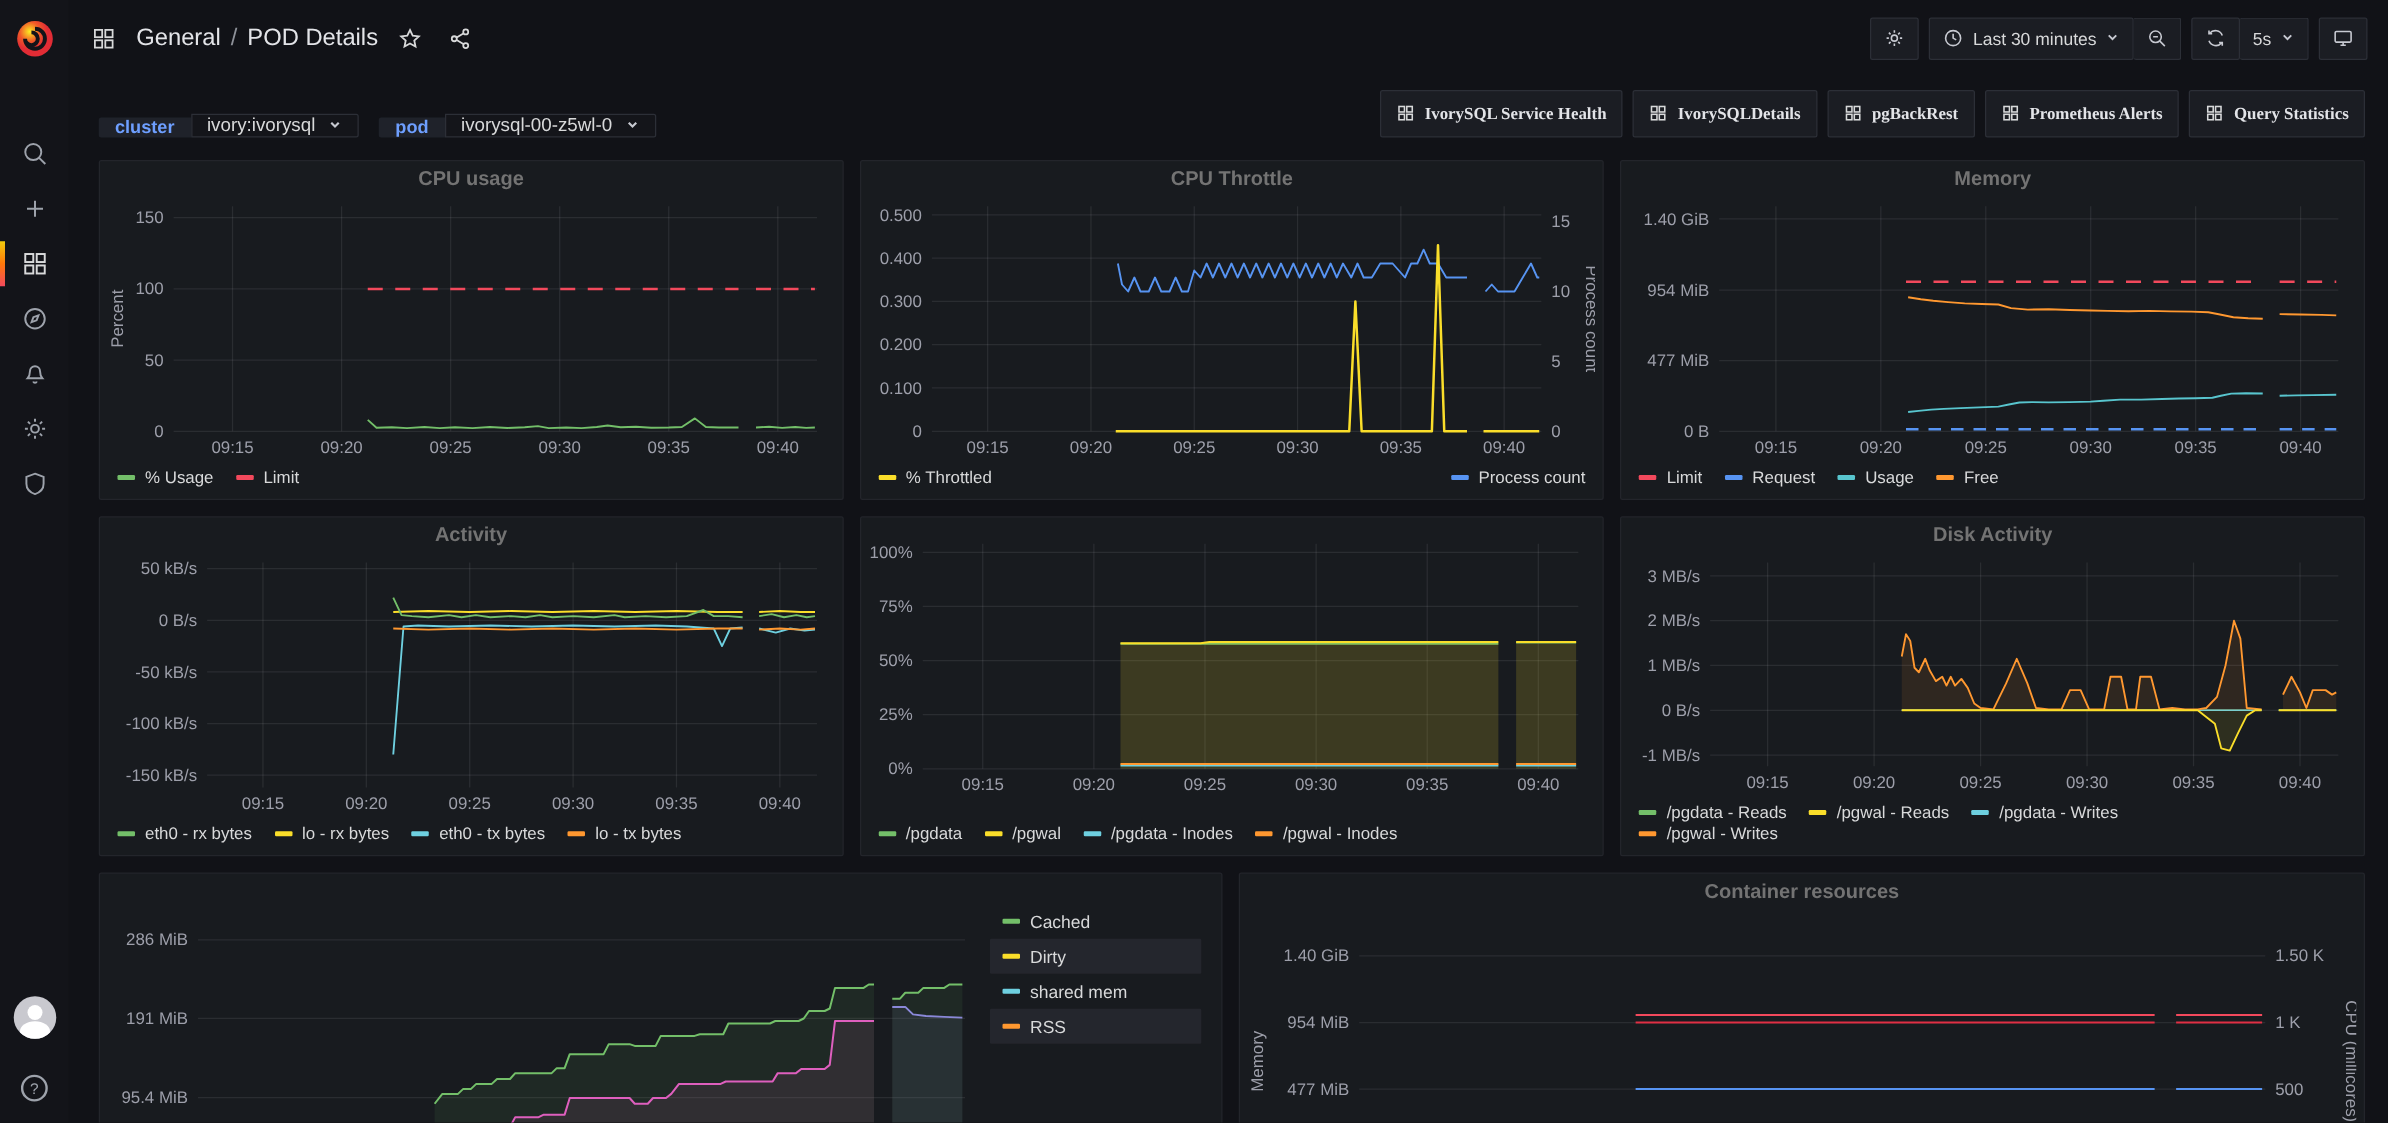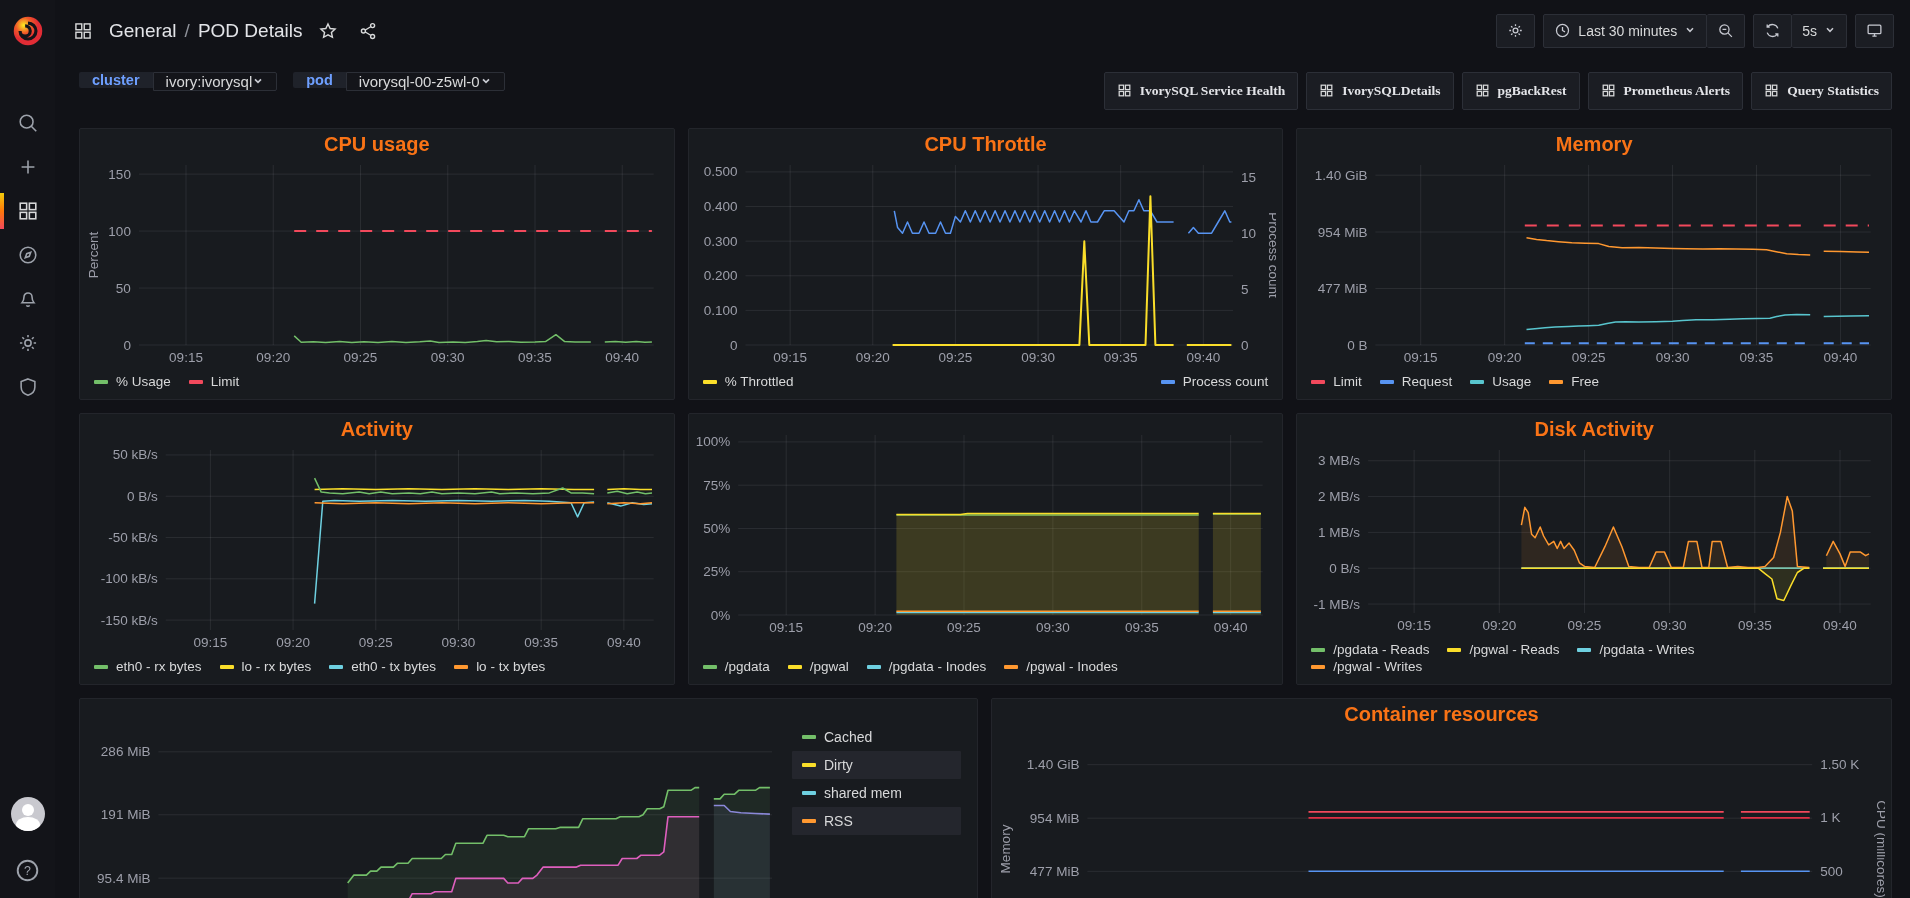--- a/index.html
+++ b/index.html
@@ -38,36 +38,36 @@
   .tool-btn { height:34px; background:#1b1d23; border:1px solid #2c2f37; border-radius:2px; color:#d8d9da;
     display:flex; align-items:center; gap:7px; padding:0 10px; font-size:14px; cursor:pointer; font-family:inherit; }
   .tool-btn svg { width:17px; height:17px; stroke:#c7c9d1; fill:none; stroke-width:1.8; }
   .btn-group { display:flex; }
   .btn-group .tool-btn:not(:first-child){ border-left:none; }
   .caret svg { width:12px; height:12px; }
 
   
   .submenu { height:59px; flex:0 0 59px; display:flex; align-items:center; justify-content:space-between; padding:0 18px 0 24px; }
   .variables { display:flex; align-items:center; gap:16px; }
-  .var-group { display:flex; align-items:flex-start; height:38px; }
+  .var-group { display:flex; align-items:flex-end; height:38px; }
   .var-label { background:#1f222a; color:#6e9fff; font-size:14.5px; font-weight:700; display:flex; align-items:center; padding:0 13px; border-radius:2px 0 0 2px; }
-  .var-value { background:#14151a; border:1px solid #2c2f37; color:#d8d9da; font-size:15px; display:flex; align-items:center; padding:0 12px; border-radius:0 2px 2px 0; cursor:pointer; }
+  .var-value { background:#14151a; border:1px solid #2c2f37; color:#d8d9da; font-size:15px; display:flex; align-items:center; gap:10px; padding:0 12px; border-radius:0 2px 2px 0; cursor:pointer; }
   .var-value svg { width:12px; height:12px; stroke:#c7c9d1; fill:none; stroke-width:2; }
   .links { display:flex; align-items:center; gap:8px; }
   .link-btn { height:38px; background:#1b1d23; border:1px solid #2c2f37; border-radius:2px; color:#e3e4e8;
     display:flex; align-items:center; gap:8px; padding:0 12px; font-size:13.5px; font-weight:600; cursor:pointer; font-family:Liberation Serif, serif; }
   .link-btn svg { width:15px; height:15px; stroke:#d8d9da; fill:none; stroke-width:2; }
 
   
   .dash { padding:8px 18px 0 24px; flex:1; min-height:0; }
   .row { display:grid; gap:13px; margin-bottom:13px; }
   .row3 { grid-template-columns:repeat(3,1fr); height:272px; }
   .rowB { grid-template-columns:899fr 901fr; height:272px; }
   .panel { background:#181b1f; border:1px solid #23252b; border-radius:2px; display:flex; flex-direction:column; overflow:hidden; }
-  .panel-title { height:30px; flex:0 0 30px; display:flex; align-items:center; justify-content:center; font-size:20px; font-weight:600; color:#f97316; cursor:pointer; }
+  .panel-title { height:30px; flex:0 0 30px; display:flex; align-items:center; justify-content:center; font-size:16px; font-weight:600; color:#737373; cursor:pointer; }
   .panel-body { flex:1; min-height:0; display:flex; flex-direction:column; padding:0 6px; }
   .panel-body.with-side { flex-direction:row; }
   .chart-wrap { flex:1; min-width:0; display:flex; flex-direction:column; }
   svg.chart { flex:1; min-height:0; width:100%; }
   .axis-text { fill:#9d9faa; font-size:13.5px; font-family:"Liberation Sans",sans-serif; }
 
   .legend { font-size:13.5px; color:#d8d9da; }
   .legend.bottom { padding:3px 8px 10px; }
   .legend-row { display:flex; align-items:center; flex-wrap:wrap; gap:2px 18px; margin-top:2px; }
   .legend-row.split { justify-content:space-between; }

